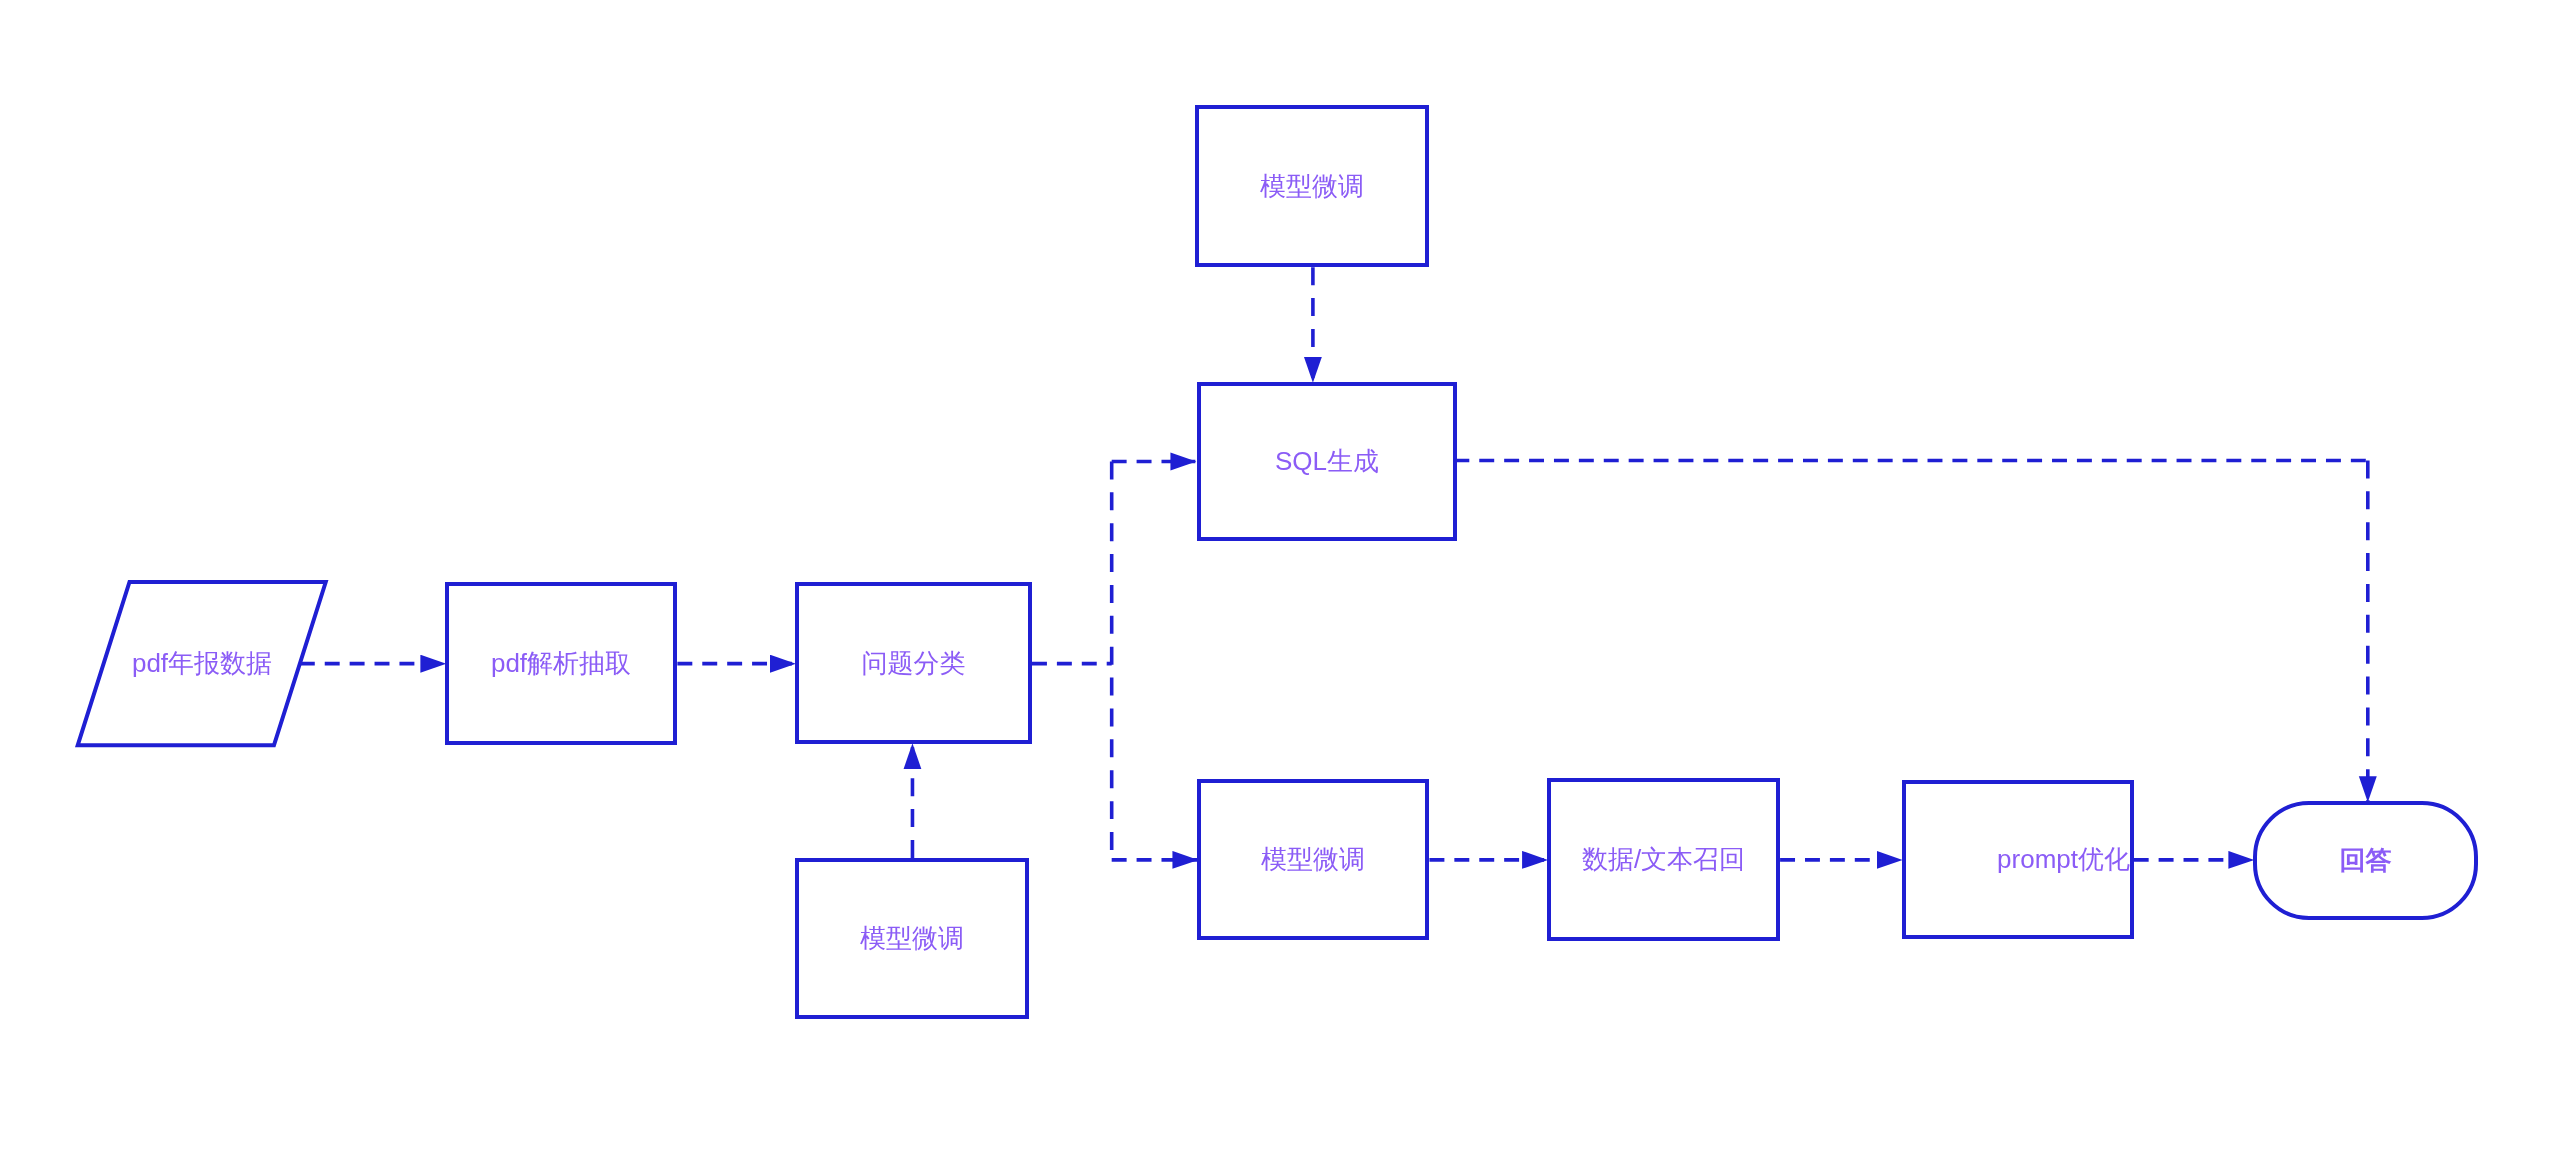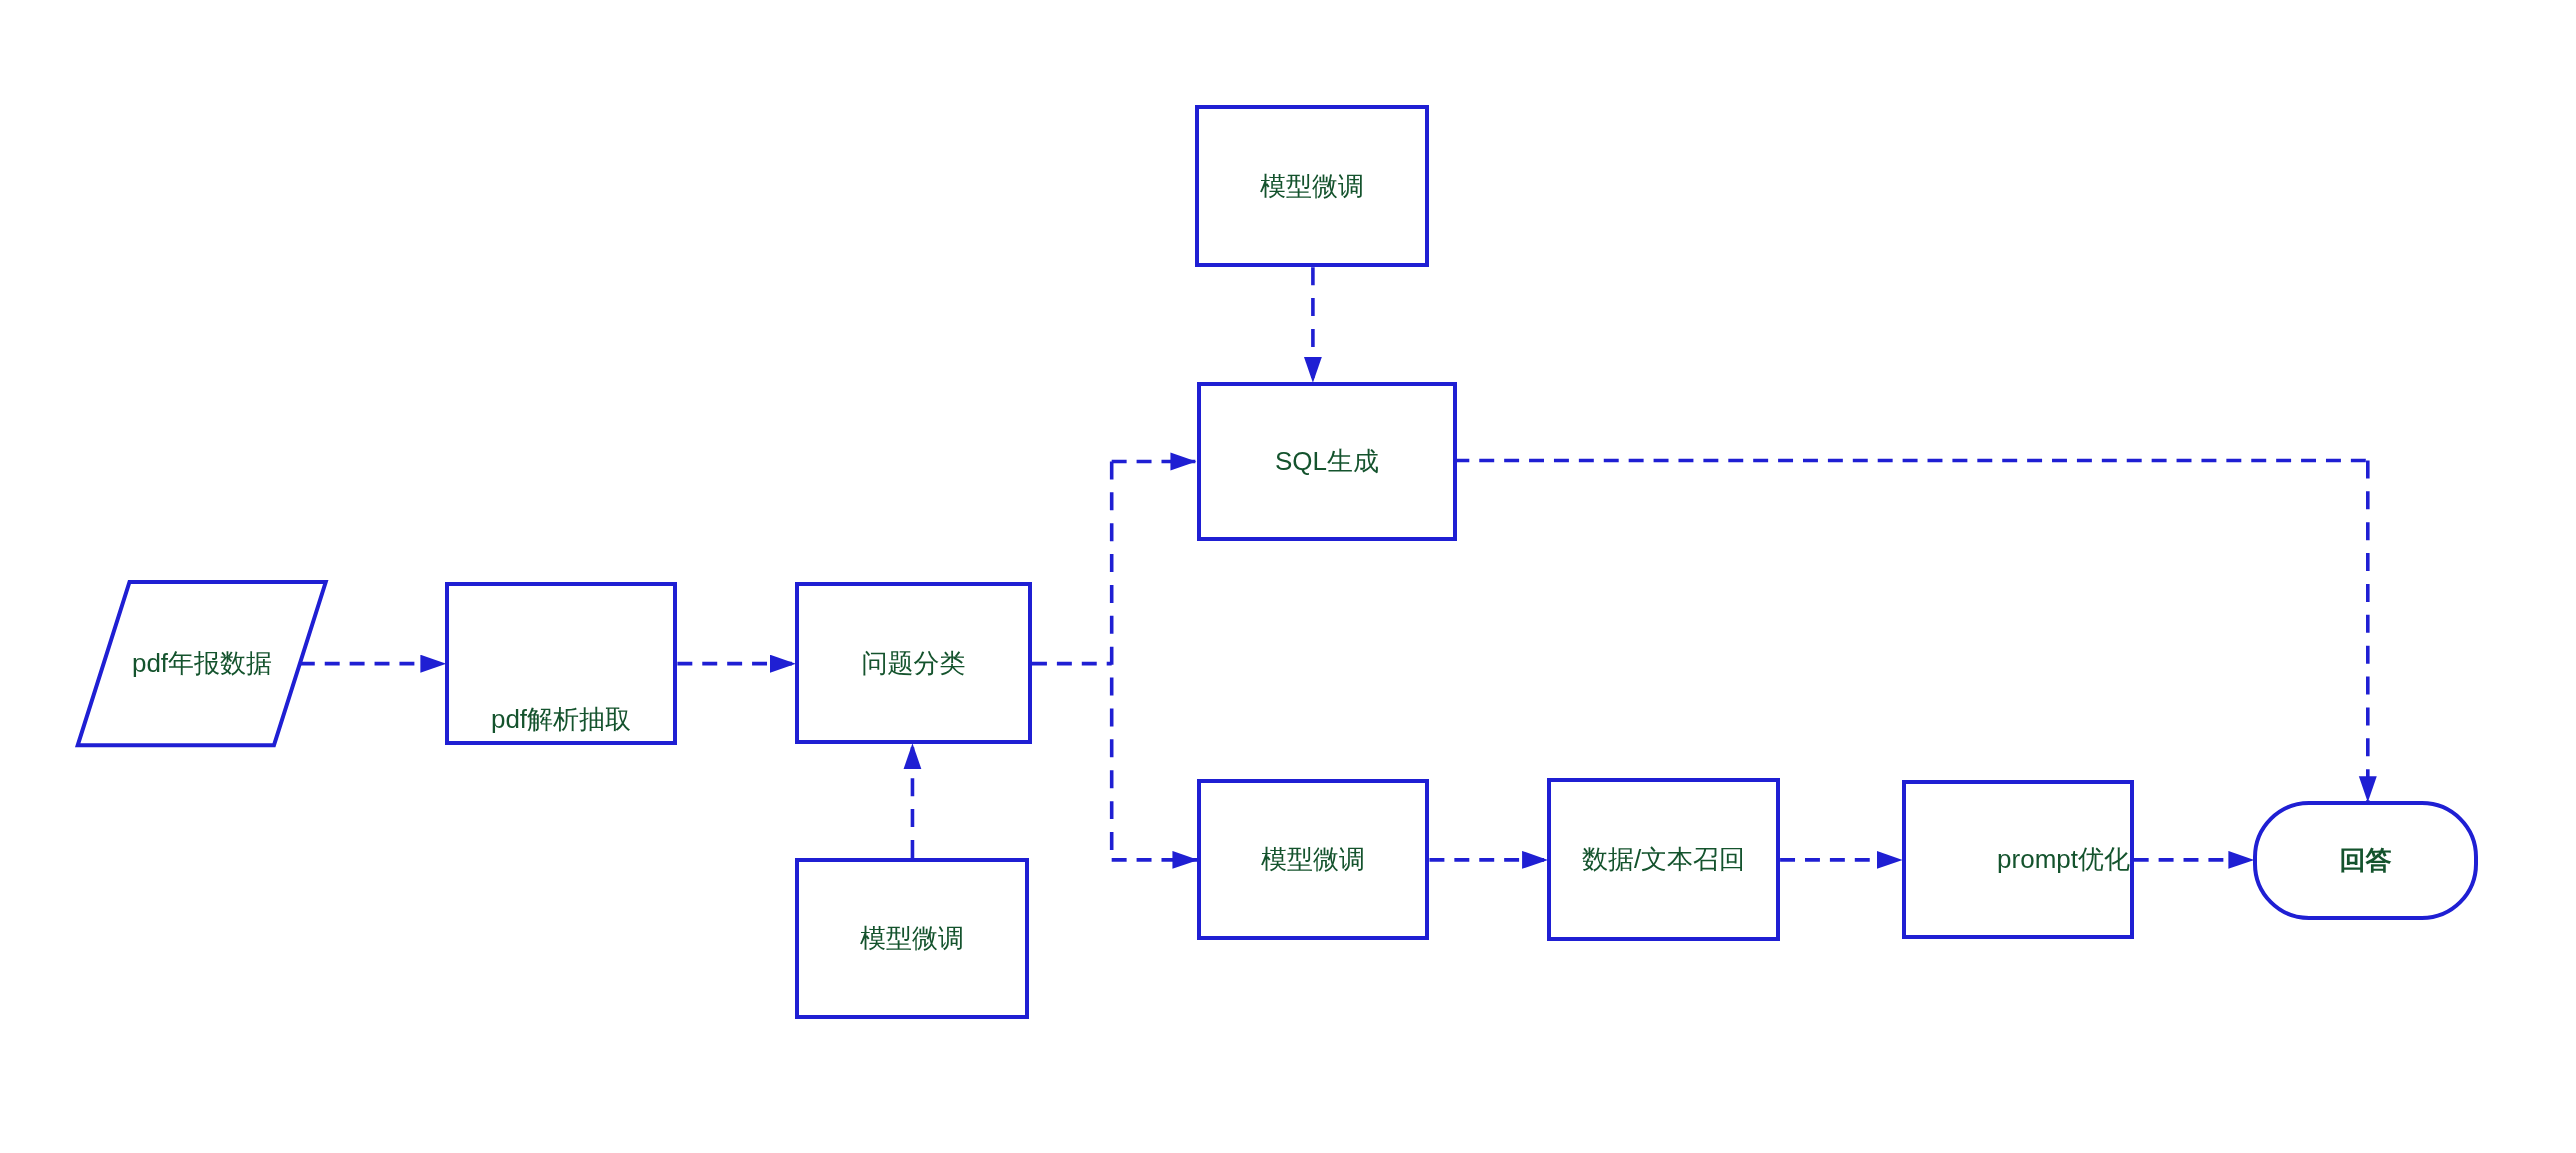--- a/index.html
+++ b/index.html
@@ -34,21 +34,21 @@
     stroke-width: 4;
     fill: #ffffff;
   }
   .node {
     position: absolute;
     box-sizing: border-box;
     display: flex;
     align-items: center;
     justify-content: center;
     text-align: center;
-    color: #14532d;
+    color: #8b5cf6;
     font-size: 26px;
     line-height: 1.7;
     background: #ffffff;
   }
   .node.rect {
     border: 4px solid #1f1fd3;
   }
   .node.rounded {
     border: 4px solid #1f1fd3;
     border-radius: 56px;
@@ -94,21 +94,21 @@
 
     <path class="edge dash-s" d="M1435,863 L1553,863" marker-end="url(#arrow)"></path>
     <path class="edge dash-s" d="M1787,863 L1909,863" marker-end="url(#arrow)"></path>
     <path class="edge dash-s" d="M2142,863 L2262,863" marker-end="url(#arrow)"></path>
   </svg>
 
   <div class="node plain" style="left:78px; top:582px; width:248px; height:163px;">
     <span class="label">pdf年报数据</span>
   </div>
 
-  <div class="node rect" style="left:445px; top:582px; width:232px; height:163px;align-items:flex-end;">
+  <div class="node rect" style="left:445px; top:582px; width:232px; height:163px;">
     <span class="label">pdf解析抽取</span>
   </div>
 
   <div class="node rect" style="left:795px; top:582px; width:237px; height:162px;">
     <span class="label">问题分类</span>
   </div>
 
   <div class="node rect" style="left:1195px; top:105px; width:234px; height:162px;">
     <span class="label">模型微调</span>
   </div>

